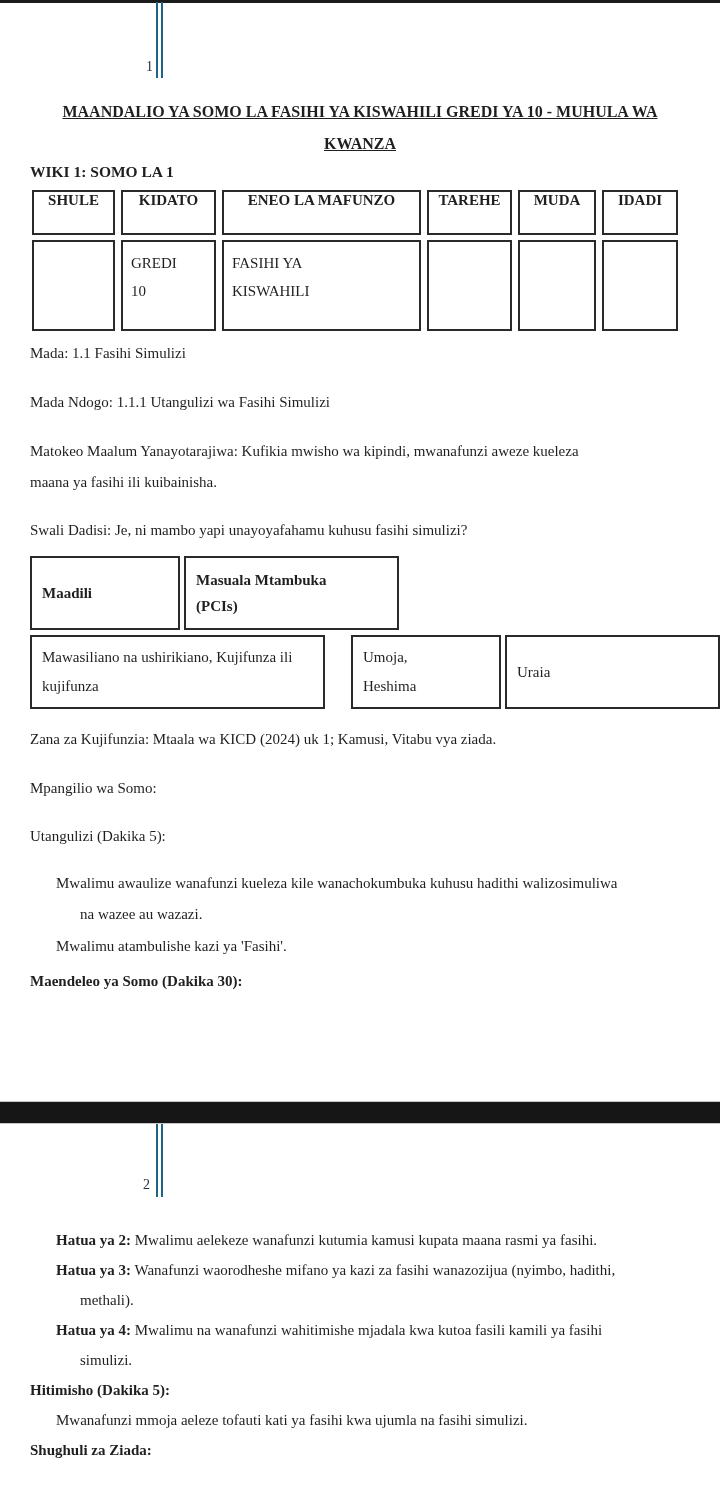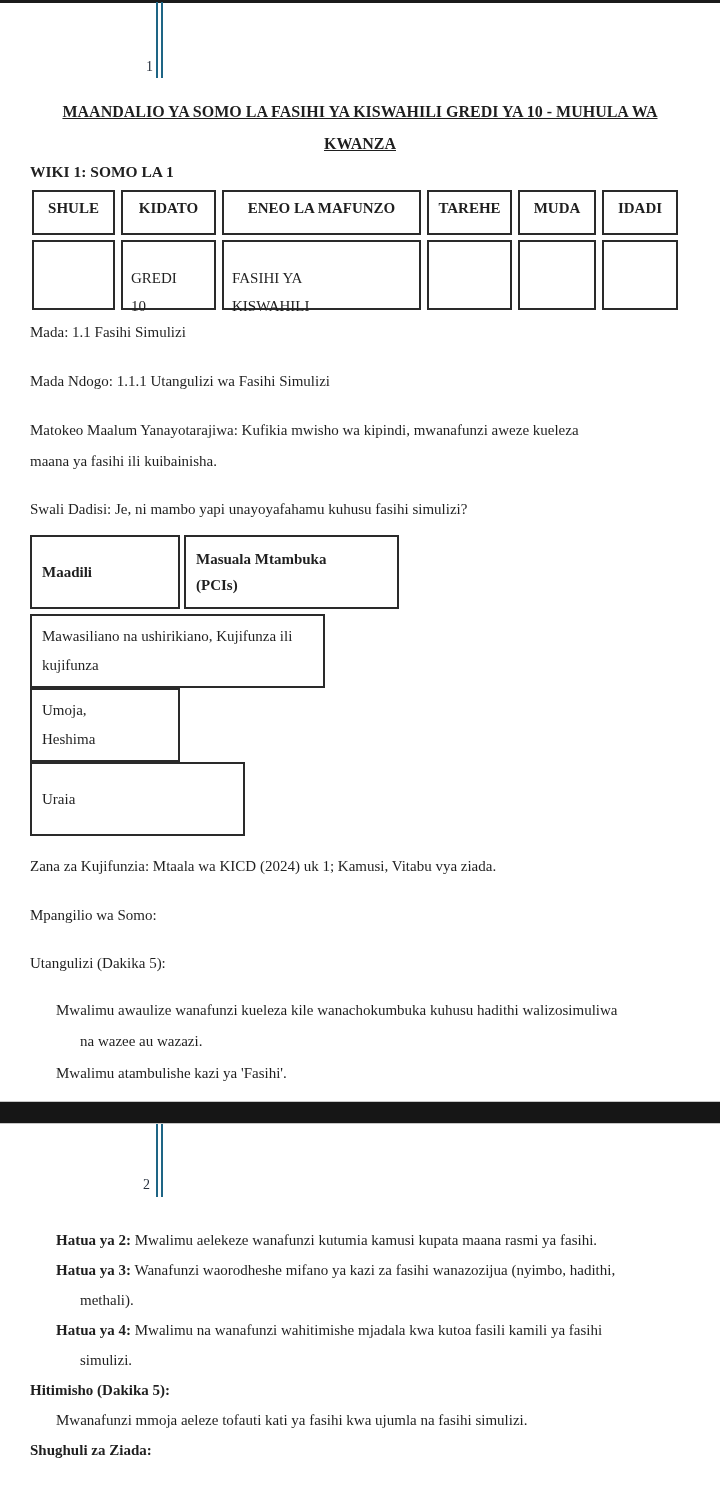--- a/index.html
+++ b/index.html
@@ -48,28 +48,28 @@
   .m-item2{margin-top:1px;}
   .m-maendeleo{margin-top:4px;}
 
   
   .t1{margin:8px 0 0 32px;}
   .trow{display:flex;}
   .t1 .trow + .trow{margin-top:5px;}
   .tcell{box-sizing:border-box;border:2px solid var(--border-color,#2a2a2a);
     white-space:pre-line;font-size:15px;}
   .t1 .tcell{margin-right:6px;}
-  .t1 .h{height:45px;text-align:center;font-weight:700;padding-top:8px;}
-  .t1 .d{height:70px;padding:22px 8px 0;line-height:28px;}
+  .t1 .h{height:45px;text-align:center;font-weight:700;}
+  .t1 .d{height:91px;padding:7px 8px 0;line-height:28px;}
   .w0{width:83px;}.w1{width:95px;}.w2{width:199px;}
   .w3{width:85px;}.w4{width:78px;}.w5{width:76px;}
 
   
   .t2{margin:10px 0 0 30px;}
-  .t2 .trow + .trow{margin-top:5px;flex-direction:column;}
+  .t2 .trow + .trow{margin-top:5px;}
   .t2 .tcell{display:flex;align-items:center;padding:0 8px 0 10px;}
   .t2 .h2{height:74px;font-weight:700;line-height:26px;}
   .t2 .d2{height:74px;line-height:29px;}
   .u0{width:295px;margin-right:26px;}
   .u1{width:150px;margin-right:4px;}
   .u2{width:215px;}
 
   .step{margin:0 30px;font-size:15px;line-height:30px;}
   .p2{margin:0 30px;font-size:15px;line-height:30px;}
 </style>

